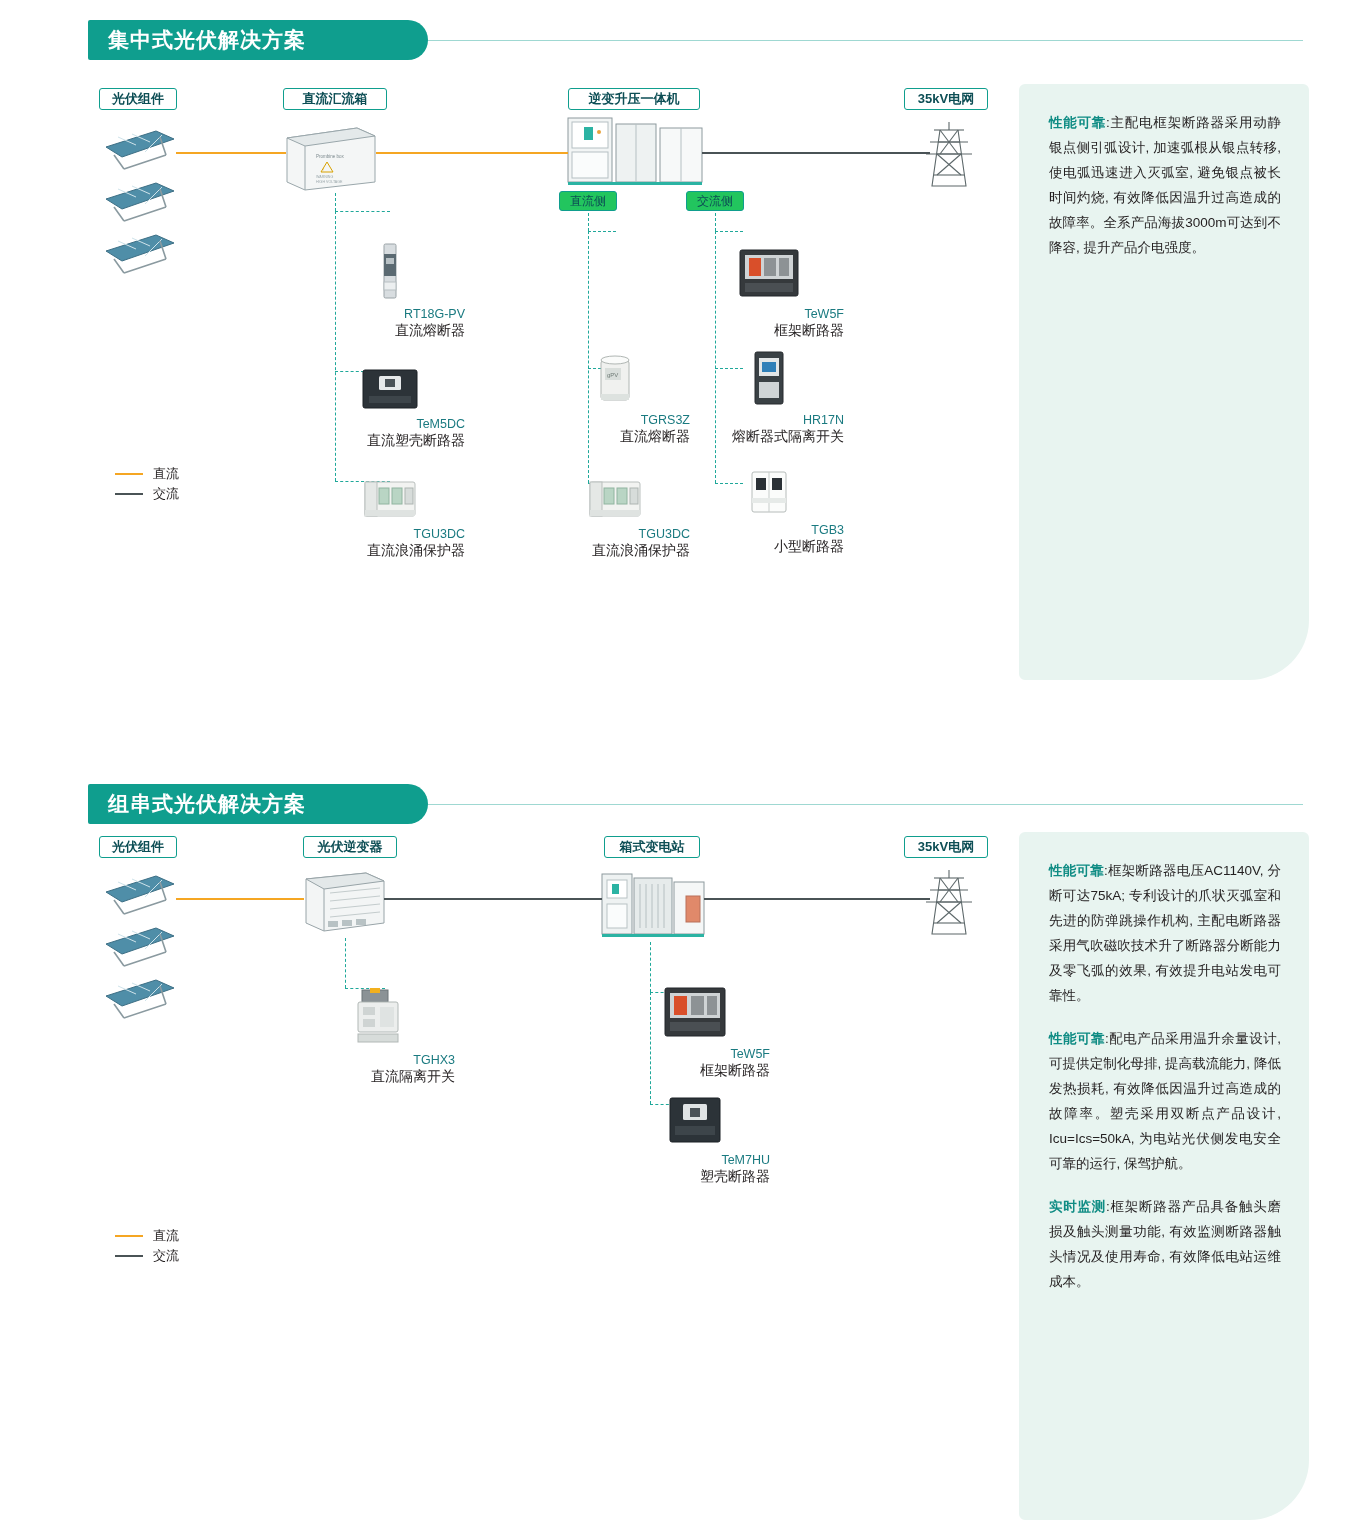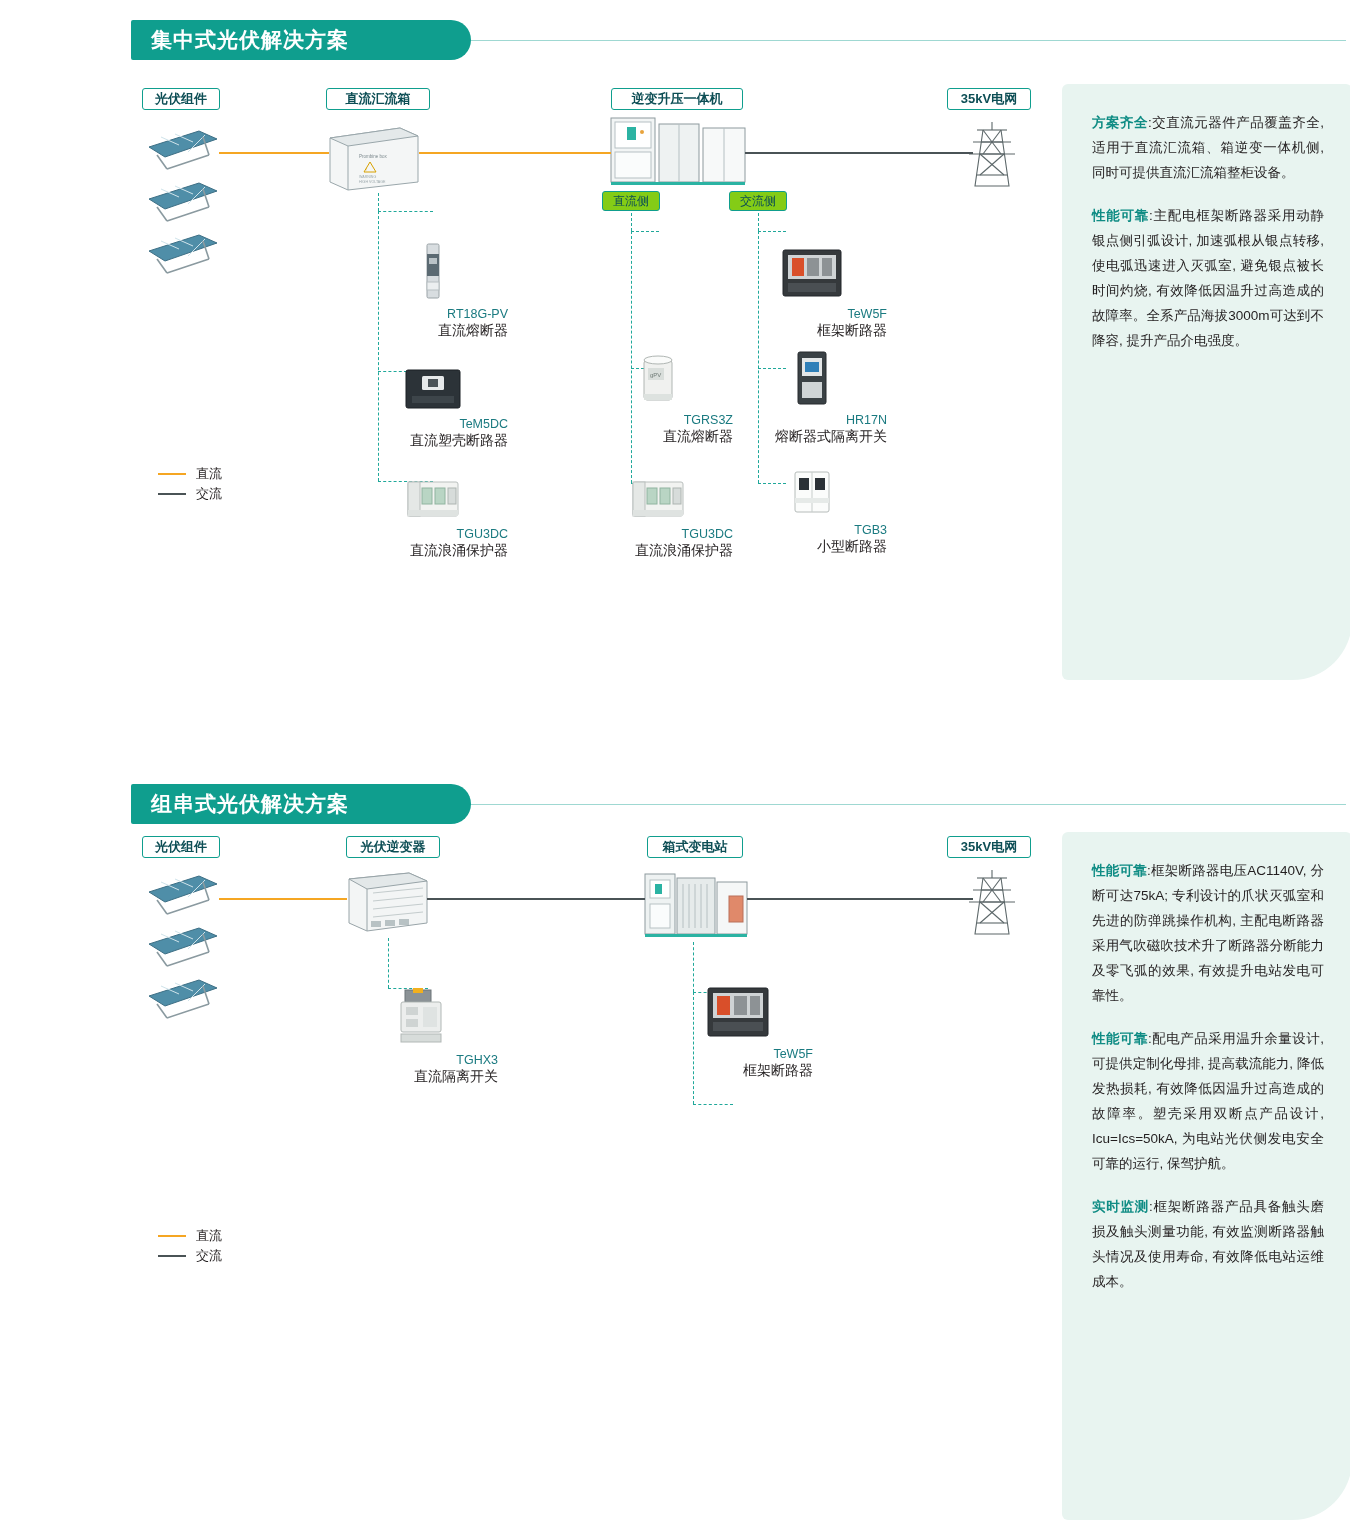--- a/index.html
+++ b/index.html
@@ -5,21 +5,21 @@
   * { box-sizing: border-box; }
   html, body { margin:0; padding:0; }
   body {
     width: 1350px; height: 1524px;
     background: #ffffff;
     font-family: "Liberation Sans", sans-serif;
     color: #231f20;
     position: relative;
     overflow: hidden;
   }
-  .section { position: absolute; left:0; width:1067px;margin-left:43px; }
+  .section { position: absolute; left:0; width:1067px; }
   #section-1 { top: 0; height: 740px; }
   #section-2 { top: 752px; height: 772px; }
 
   
   .banner {
     position: absolute;
     left: 88px;
     width: 340px;
     height: 40px;
     background: #0f9e8e;
@@ -60,21 +60,21 @@
     z-index: 5;
   }
   .sub-label {
     position: absolute;
     border: 1px solid #0f9e8e;
     border-radius: 3px;
     height: 20px;
     display:flex; align-items:center; justify-content:center;
     font-size: 12px;
     color: #0d4e55;
-    background:#84cc16;
+    background:#22c55e;
     padding: 0 7px;
     white-space: nowrap;
     z-index:5;
   }
 
   
   .line-dc { position:absolute; height:2px; background:#f5a623; }
   .line-ac { position:absolute; height:2px; background:#4a5356; }
   .dash-v { position:absolute; width:0; border-left:1px dashed #1fa89a; }
   .dash-h { position:absolute; height:0; border-top:1px dashed #1fa89a; }
@@ -352,21 +352,20 @@
       <span class="swatch dc"></span>
       <span>直流</span>
     </div>
     <div class="row">
       <span class="swatch ac"></span>
       <span>交流</span>
     </div>
   </div>
 
   <div class="info-panel" style="left:1019px; top:84px; width:290px; height:596px;">
-    <p><b>方案齐全</b><span>:交直流元器件产品覆盖齐全, 适用于直流汇流箱、箱逆变一体机侧, 同时可提供直流汇流箱整柜设备。</span></p>
     <p><b>性能可靠</b><span>:主配电框架断路器采用动静银点侧引弧设计, 加速弧根从银点转移, 使电弧迅速进入灭弧室, 避免银点被长时间灼烧, 有效降低因温升过高造成的故障率。全系产品海拔3000m可达到不降容, 提升产品介电强度。</span></p>
   </div>
 </div>
 
 <div class="section" id="section-2">
 
   <div class="banner-rule" style="top:52px"></div>
   <div class="banner" style="top:32px">
     <span class="title">组串式光伏解决方案</span>
   </div>
@@ -498,20 +497,32 @@
         <rect x="12" y="12" width="13" height="19" fill="#d94f2a"></rect>
         <rect x="29" y="12" width="13" height="19" fill="#8d9295"></rect>
         <rect x="45" y="12" width="10" height="19" fill="#8d9295"></rect>
         <rect x="8" y="38" width="50" height="9" fill="#4a4f53"></rect>
       </svg>
     </div>
     <div class="name">TeW5F</div>
     <div class="desc">框架断路器</div>
   </div>
 
+  <div class="device" style="left:620px; top:336px;">
+    <div class="art">
+      <svg width="58" height="52" viewBox="0 0 58 52">
+        <rect x="4" y="4" width="50" height="44" rx="2" fill="#2c3338" stroke="#1b2024"></rect>
+        <rect x="17" y="10" width="24" height="16" rx="1.5" fill="#dfe3e4"></rect>
+        <rect x="24" y="14" width="10" height="9" fill="#4a5257"></rect>
+        <rect x="9" y="32" width="40" height="9" fill="#3d454a"></rect>
+      </svg>
+    </div>
+    <div class="name">TeM7HU</div>
+    <div class="desc">塑壳断路器</div>
+  </div>
 
   <div class="legend" style="left:115px; top:474px;">
     <div class="row">
       <span class="swatch dc"></span>
       <span>直流</span>
     </div>
     <div class="row">
       <span class="swatch ac"></span>
       <span>交流</span>
     </div>

